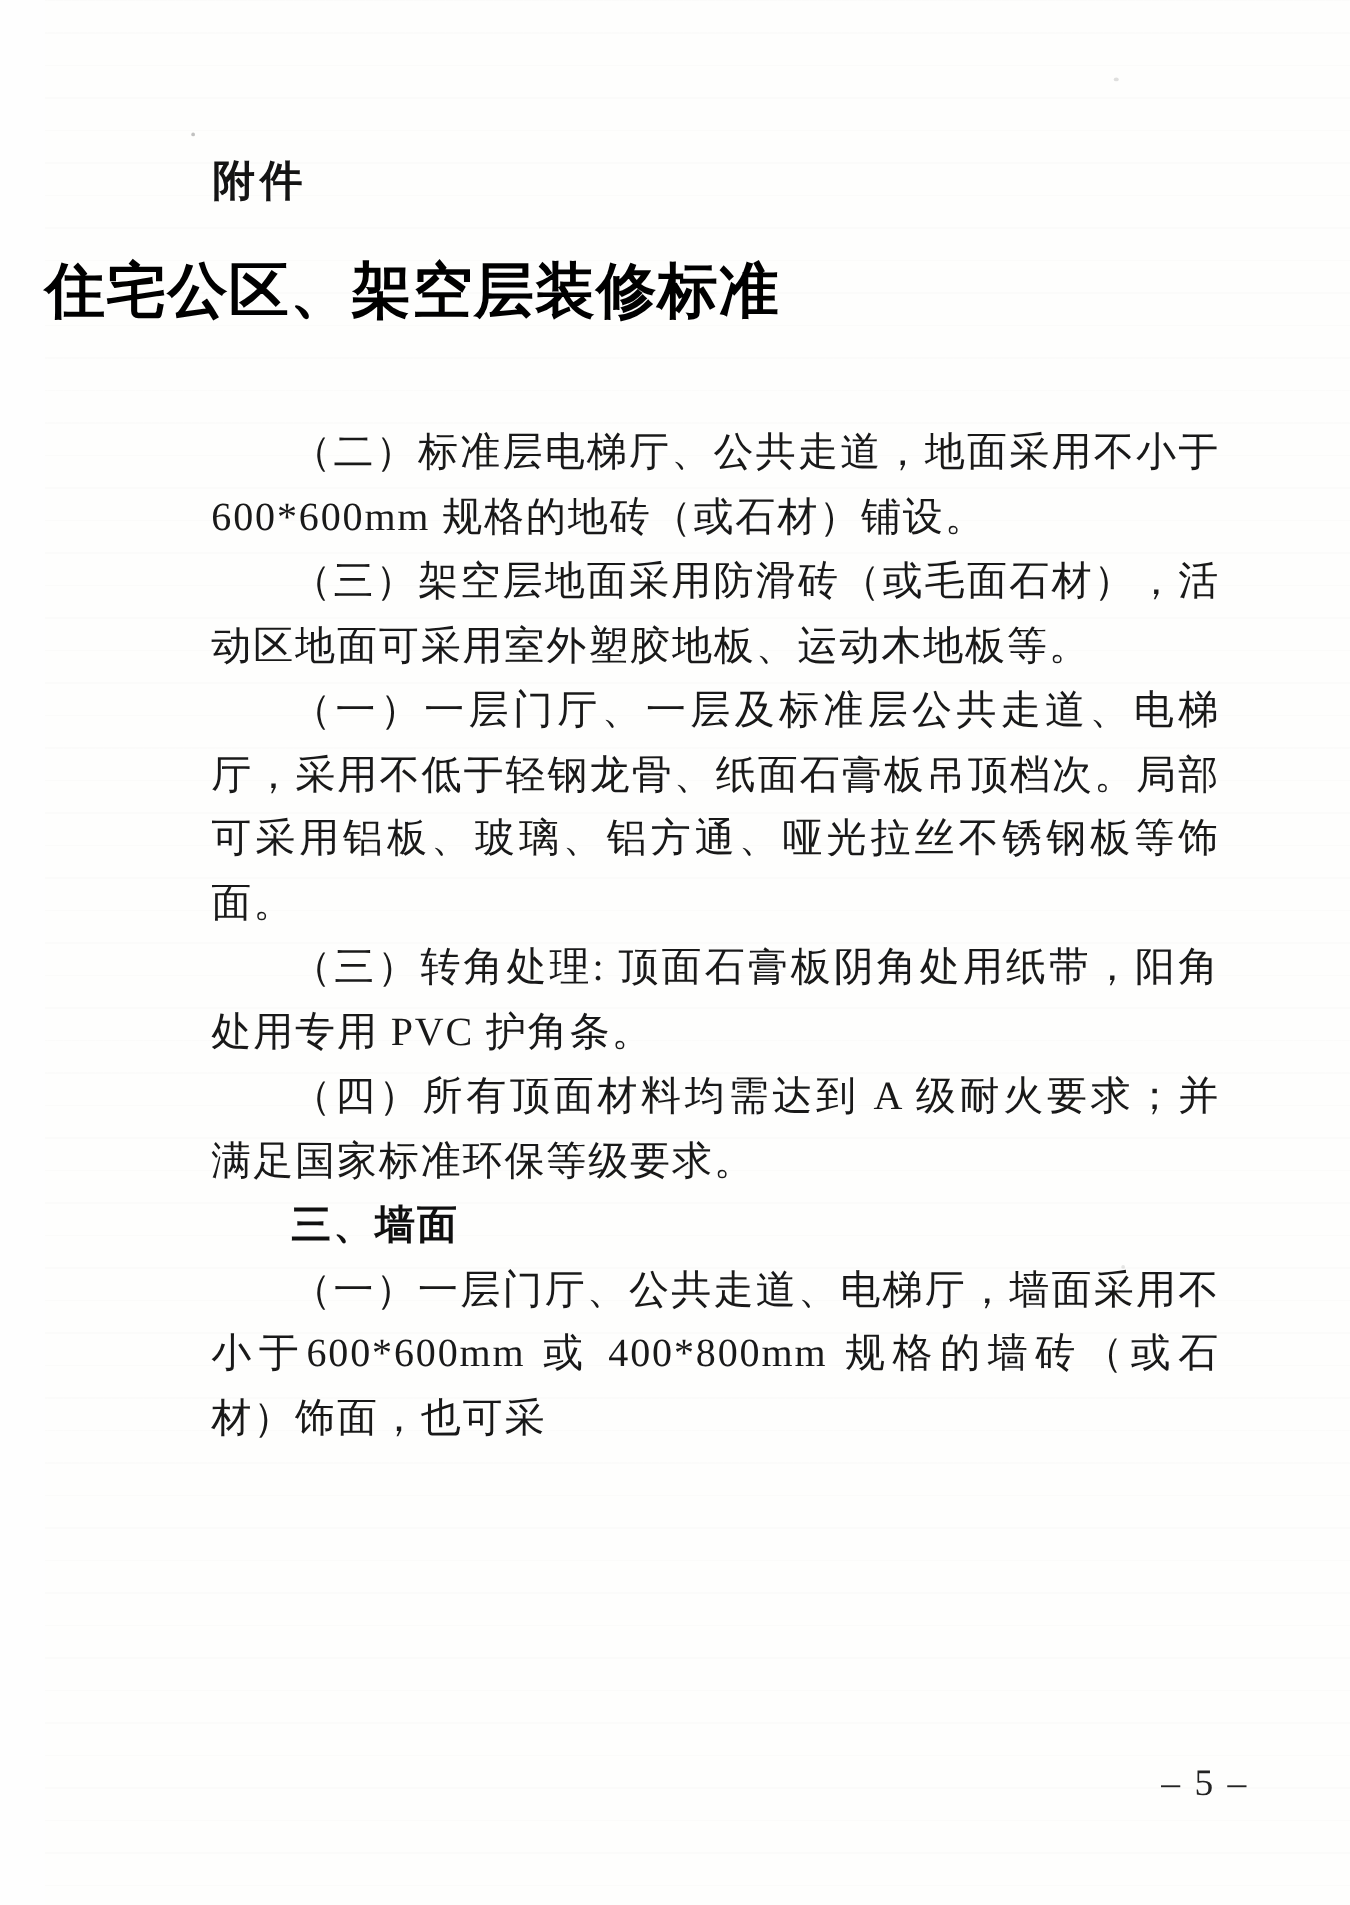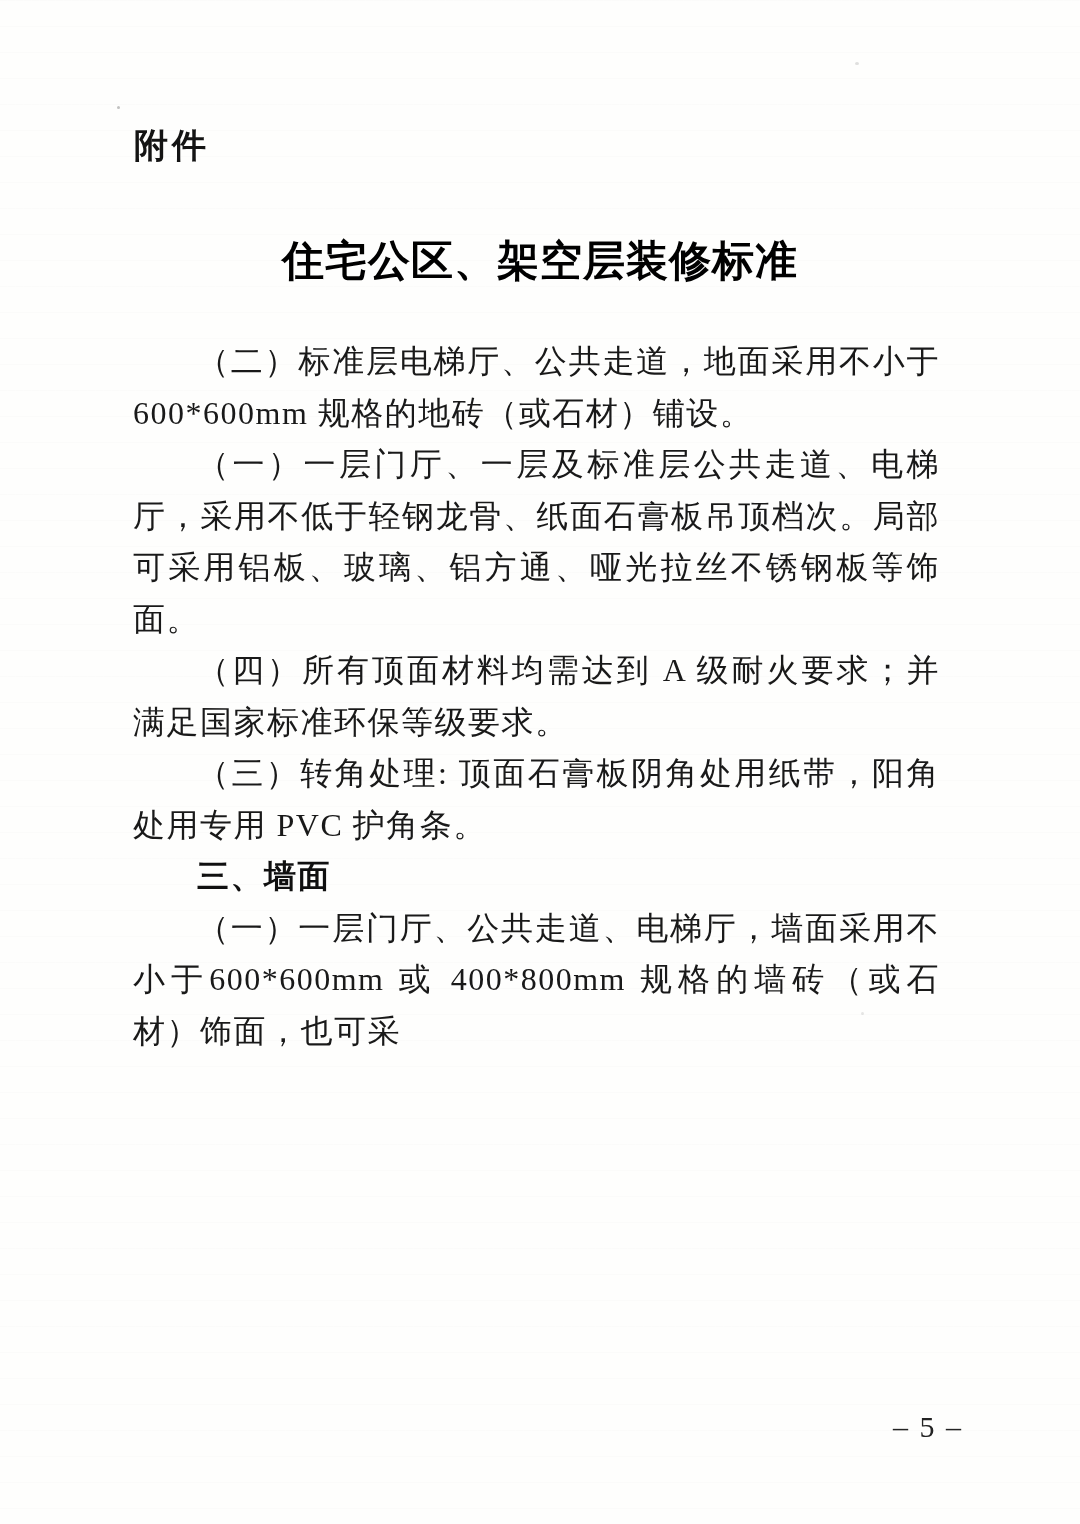--- a/index.html
+++ b/index.html
@@ -12,41 +12,41 @@
     font-family: "Liberation Serif", "DejaVu Serif", serif;
   }
   .page {
     position: absolute;
     inset: 0;
     background:
       repeating-linear-gradient(180deg,
         rgba(0,0,0,0.010) 0 1px,
         rgba(255,255,255,0) 1px 26px),
       #fefefd;
+    margin-left: 36px;
   }
   .attachment-label {
     position: absolute;
     left: 134px;
     top: 128px;
     font-family: "Liberation Sans", "DejaVu Sans", sans-serif;
     font-weight: 600;
     font-size: 34px;
     letter-spacing: 4px;
     color: #141414;
     line-height: 1;
   }
   .doc-title {
     position: absolute;
     left: 0;
-    top: 240px;
+    top: 210px;
     width: 100%;
-    text-align: center;
     font-family: "Liberation Serif", "DejaVu Serif", serif;
     font-weight: bold;
-    font-size: 42px;
+    font-size: 48px;
     letter-spacing: 1px;
     color: #000;
     line-height: 1;
   }
   .doc-body {
     position: absolute;
     left: 133px;
     top: 336px;
     width: 807px;
     font-size: 32px;
@@ -89,24 +89,25 @@
 
 <div class="page">
 
   <div class="attachment-label">附件</div>
 
   <h1 class="doc-title">住宅公区、架空层装修标准</h1>
 
   <div class="doc-body">
 
     <p class="para">（二）标准层电梯厅、公共走道，地面采用不小于600*600mm 规格的地砖（或石材）铺设。</p>
+    <p class="para">（三）架空层地面采用防滑砖（或毛面石材），活动区地面可采用室外塑胶地板、运动木地板等。</p>
 
     <p class="para">（一）一层门厅、一层及标准层公共走道、电梯厅，采用不低于轻钢龙骨、纸面石膏板吊顶档次。局部可采用铝板、玻璃、铝方通、哑光拉丝不锈钢板等饰面。</p>
+    <p class="para">（三）转角处理: 顶面石膏板阴角处用纸带，阳角处用专用 PVC 护角条。</p>
     <p class="para">（四）所有顶面材料均需达到 A 级耐火要求；并满足国家标准环保等级要求。</p>
-    <p class="para">（三）转角处理: 顶面石膏板阴角处用纸带，阳角处用专用 PVC 护角条。</p>
 
     <p class="section-heading">三、墙面</p>
     <p class="para">（一）一层门厅、公共走道、电梯厅，墙面采用不小于600*600mm 或 400*800mm 规格的墙砖（或石材）饰面，也可采</p>
 
   </div>
 
   <div class="page-number">– 5 –</div>
 
   <div class="scan-speck speck-1"></div>
   <div class="scan-speck speck-2"></div>

